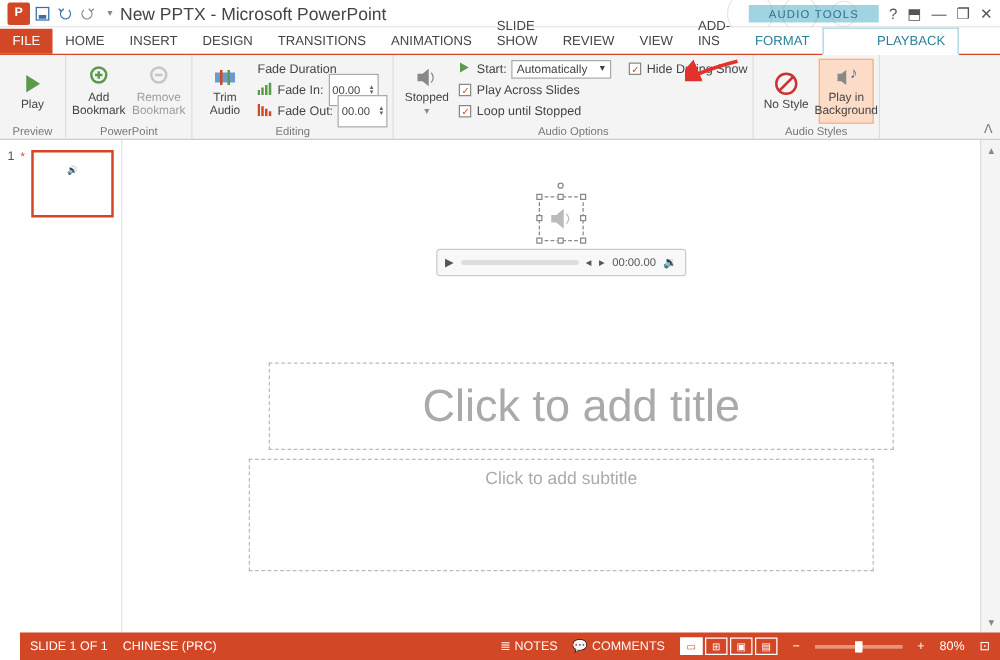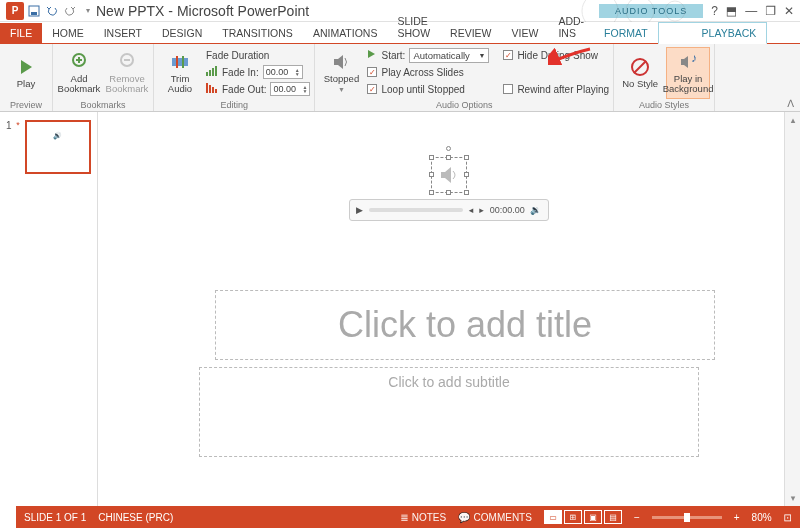--- a/index.html
+++ b/index.html
@@ -28,21 +28,21 @@
 
 .ribbon { height:68px; background:#f4f4f4; border-bottom:1px solid #ccc; display:flex; position:relative; }
 .group { display:flex; flex-direction:column; justify-content:space-between; padding:3px 4px 0; border-right:1px solid #ddd; }
 .group-body { display:flex; align-items:flex-start; gap:4px; flex:1; }
 .group-label { font-size:9px; color:#777; text-align:center; padding:1px 0; }
 .big-btn { display:flex; flex-direction:column; align-items:center; justify-content:center; width:44px; height:52px; font-size:9.5px; color:#444; cursor:pointer; text-align:center; gap:2px; line-height:1.1; }
 .big-btn.highlighted { background:#fcdcc6; border:1px solid #f5b183; }
 .ico { width:20px; height:20px; display:flex; align-items:center; justify-content:center; }
 .rows { display:flex; flex-direction:column; gap:1px; font-size:10px; color:#444; }
 .row { display:flex; align-items:center; gap:4px; height:16px; }
-.spin { width:40px; height:14px; border:1px solid #aaa; background:#fff; font-size:9px; padding:0 2px; display:flex; align-items:center; justify-content:space-between; }
+.spin { width:40px; height:14px; border:1px solid #aaa; background:#fff; font-size:9px; padding:12px 2px; display:flex; align-items:center; justify-content:space-between; }
 .spin-btns { display:flex; flex-direction:column; font-size:5px; line-height:4px; color:#666; }
 .dd { width:80px; height:15px; border:1px solid #aaa; background:#fff; font-size:9.5px; padding:0 3px; display:flex; align-items:center; justify-content:space-between; }
 .chk { width:10px; height:10px; border:1px solid #888; background:#fff; display:inline-flex; align-items:center; justify-content:center; font-size:8px; color:#d24726; }
 .ribbon-collapse { position:absolute; right:6px; bottom:2px; font-size:10px; color:#777; cursor:pointer; }
 
 
 .arrow { position:absolute; left:548px; top:45px; width:45px; height:20px; pointer-events:none; z-index:10; }
 
 
 .workspace { display:flex; height:394px; background:#fff; }
@@ -171,21 +171,21 @@
       <div class="big-btn" style="opacity:.5">
         <div class="ico">
             <svg width="20" height="20">
               <circle cx="10" cy="8" r="6" fill="none" stroke="#999" stroke-width="2"></circle>
               <path d="M7 8h6" stroke="#999" stroke-width="2"></path>
             </svg>
           </div>
         <span>Remove Bookmark</span>
       </div>
     </div>
-    <div class="group-label">Bookmarks</div>
+    <div class="group-label">PowerPoint</div>
   </div>
 
   <div class="group">
     <div class="group-body">
       <div class="big-btn">
         <div class="ico">
             <svg width="20" height="20">
               <rect x="2" y="6" width="16" height="8" fill="#6a9acf"></rect>
               <rect x="6" y="4" width="2" height="12" fill="#d24726"></rect>
               <rect x="12" y="4" width="2" height="12" fill="#5a9a4a"></rect>
@@ -259,24 +259,20 @@
             <span class="chk">✓</span>
             <span>Loop until Stopped</span>
           </div>
       </div>
       <div class="rows" style="margin-left:10px">
         <div class="row">
             <span class="chk">✓</span>
             <span>Hide During Show</span>
           </div>
         <div class="row" style="height:16px"></div>
-        <div class="row">
-            <span class="chk"></span>
-            <span>Rewind after Playing</span>
-          </div>
       </div>
     </div>
     <div class="group-label">Audio Options</div>
   </div>
 
   <div class="group">
     <div class="group-body">
       <div class="big-btn">
         <div class="ico">
             <svg width="20" height="20">

